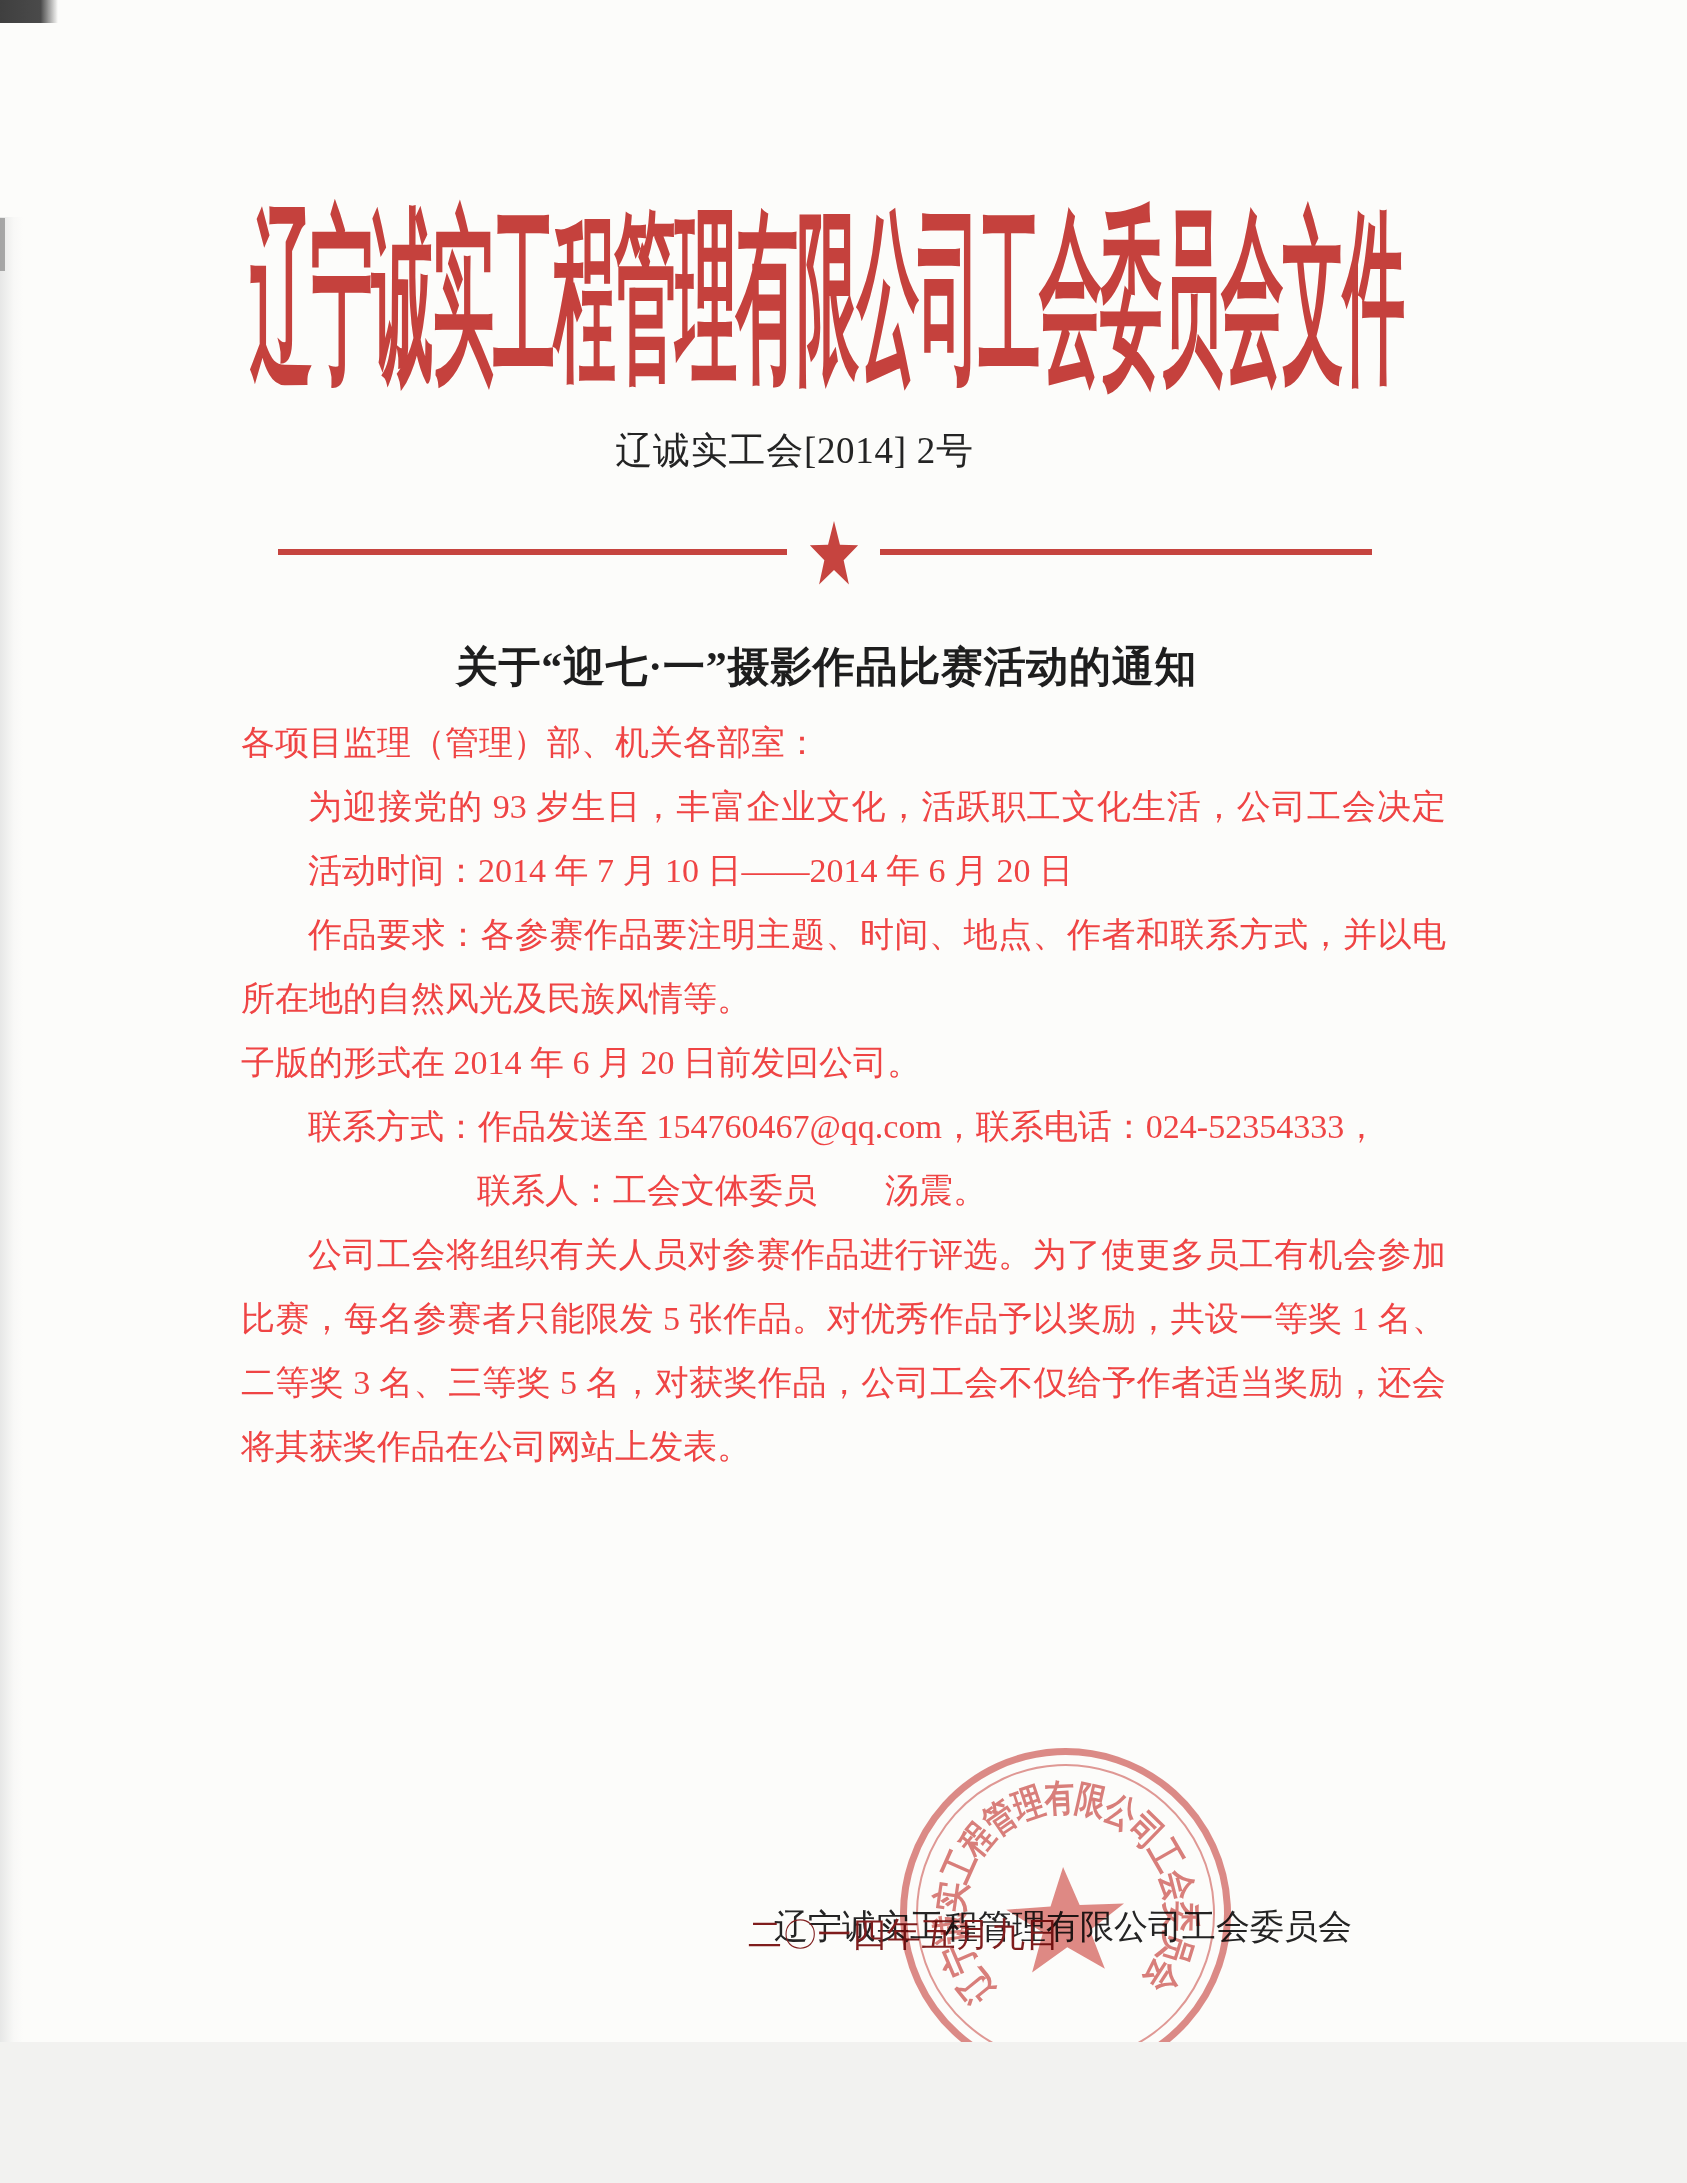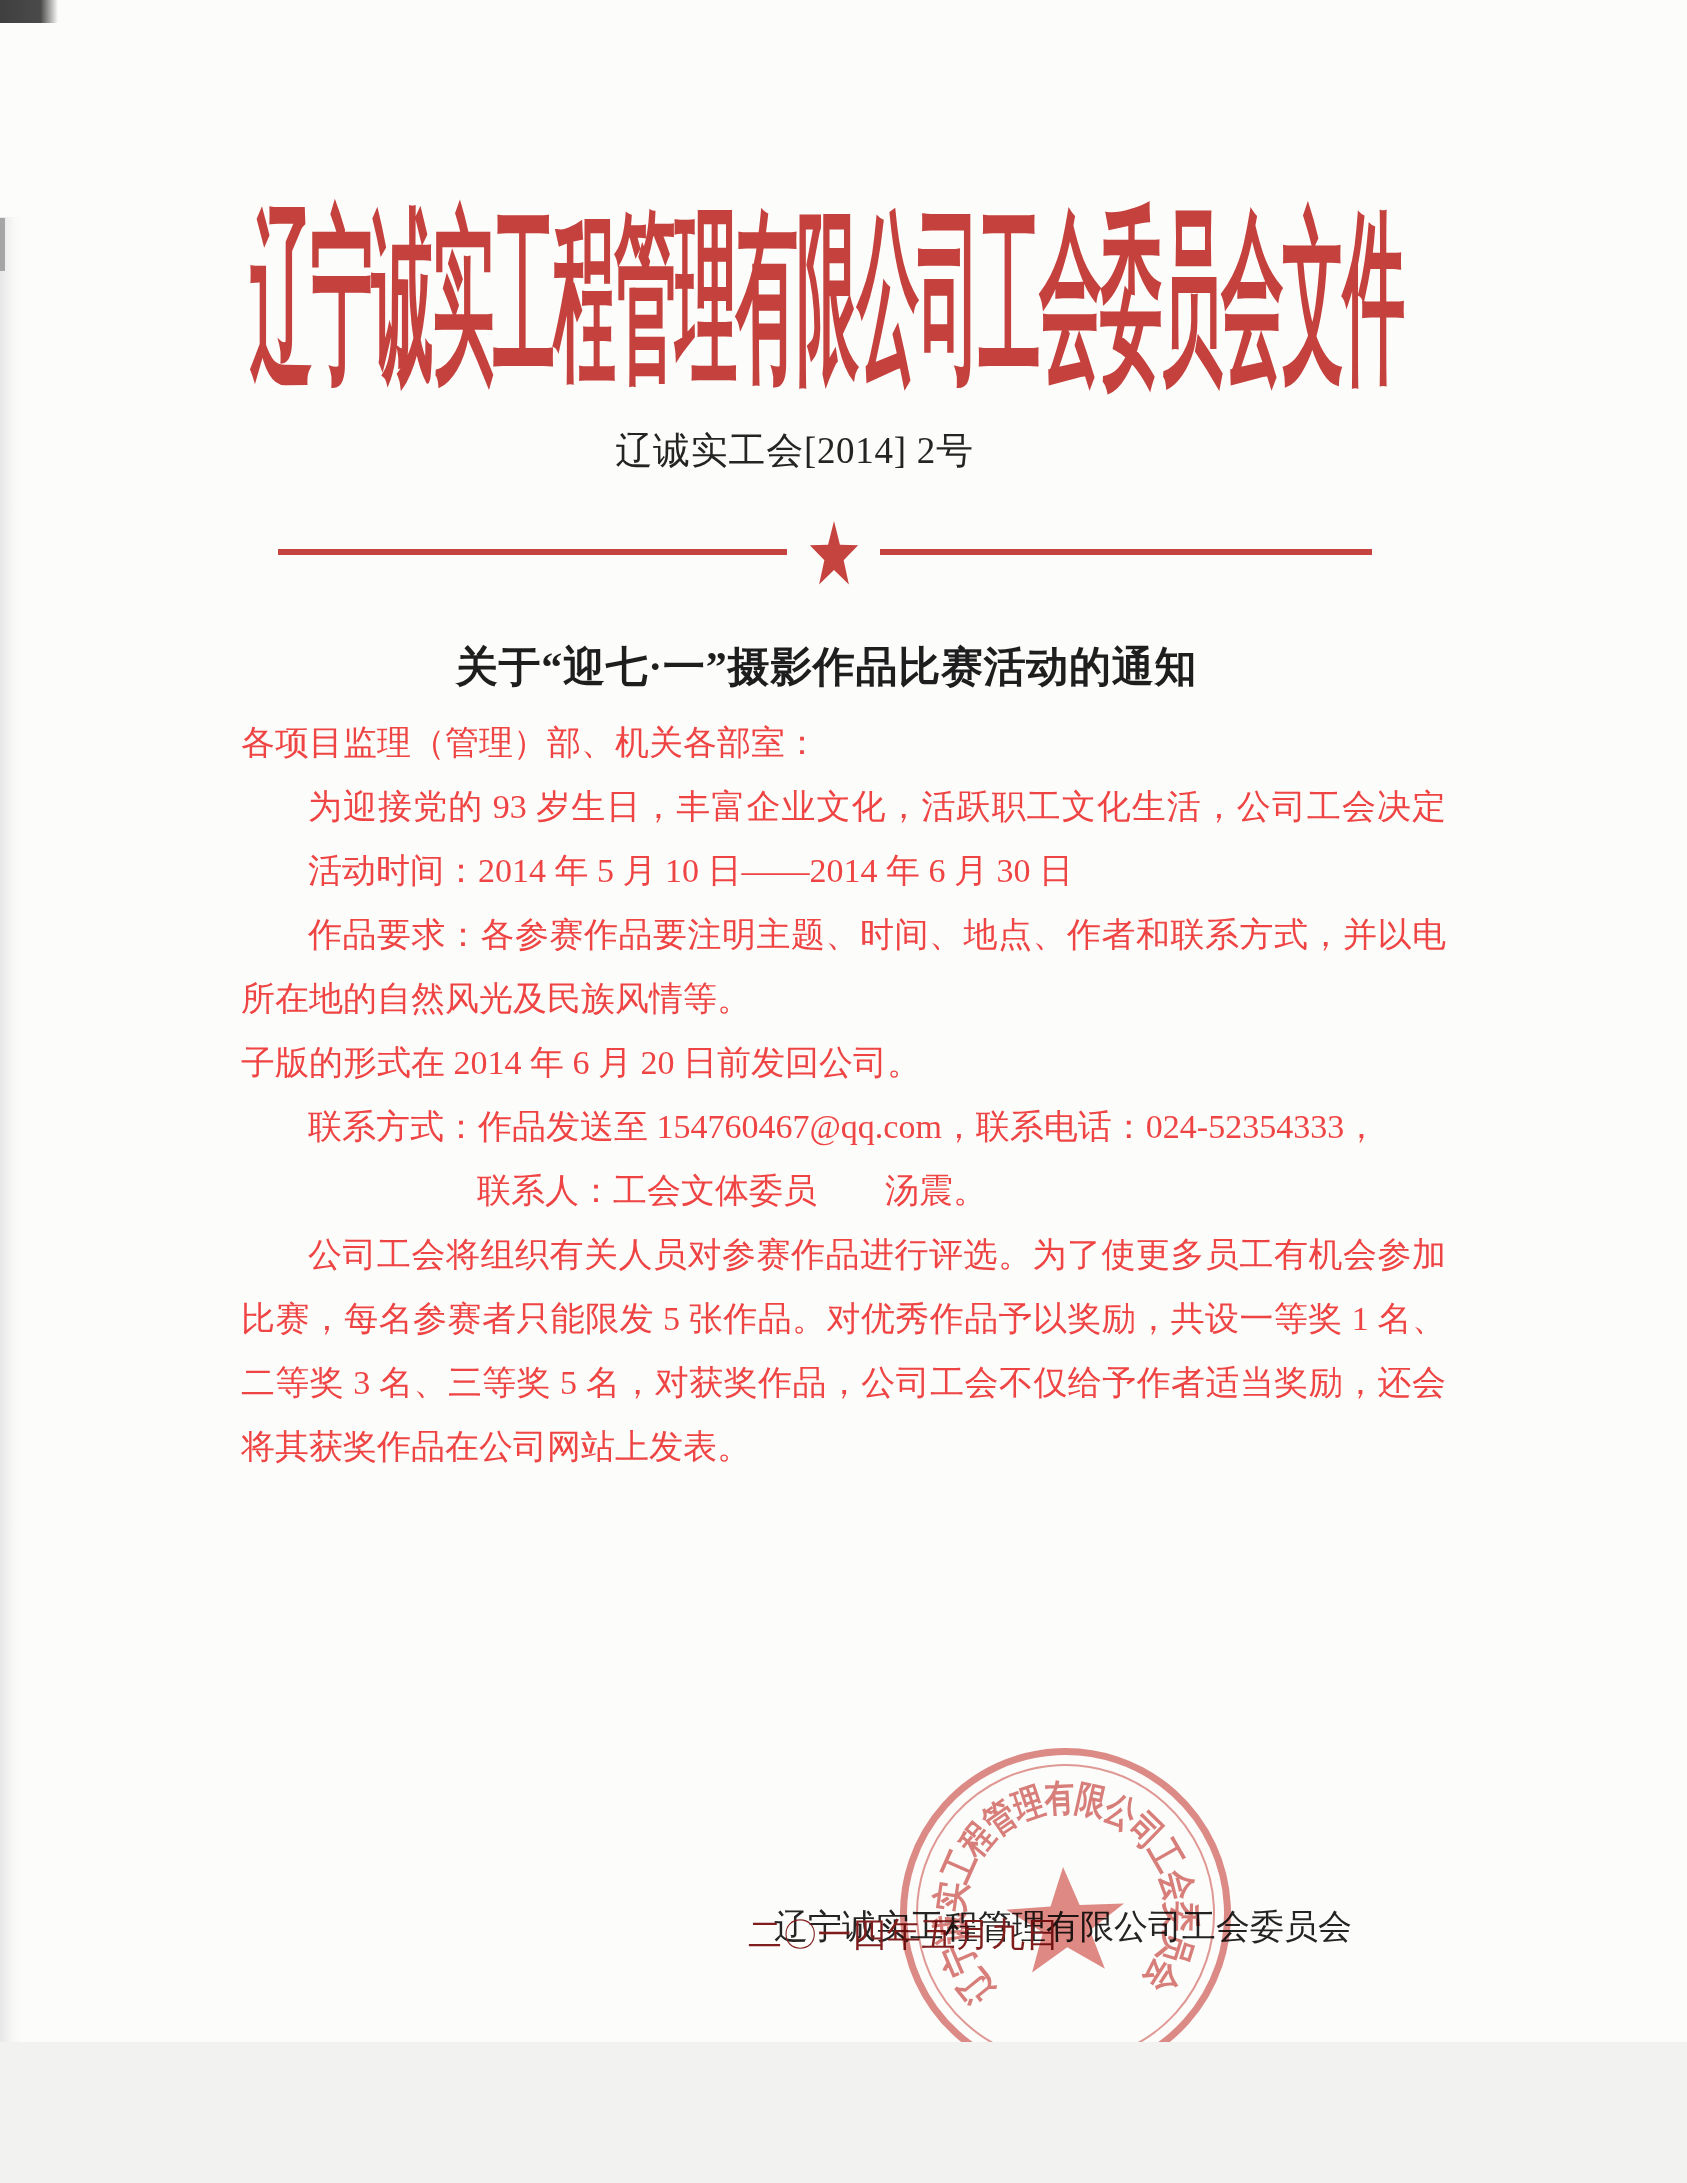--- a/index.html
+++ b/index.html
@@ -128,21 +128,21 @@
   <div class="divider-line seg-right"></div>
   <svg class="divider-star" viewBox="0 0 120 160" xmlns="http://www.w3.org/2000/svg">
     <polygon points="60,6 72.2,54.7 109.5,55.8 79.8,86.9 90.6,136.2 60,106.8 29.4,136.2 40.2,86.9 10.5,55.8 47.8,54.7" fill="#c6443f"></polygon>
   </svg>
 
   <h1 class="notice-title">关于“迎七·一”摄影作品比赛活动的通知</h1>
 
   <div class="body-text">
     <div class="line flush">各项目监理（管理）部、机关各部室：</div>
     <div class="line indent fill">为迎接党的 93 岁生日，丰富企业文化，活跃职工文化生活，公司工会决定</div>
-    <div class="line indent">活动时间：2014 年 5 月 10 日——2014 年 6 月 30 日</div>
+    <div class="line indent">活动时间：2014 年 7 月 10 日——2014 年 6 月 20 日</div>
     <div class="line indent fill">作品要求：各参赛作品要注明主题、时间、地点、作者和联系方式，并以电</div>
     <div class="line flush">所在地的自然风光及民族风情等。</div>
     <div class="line flush">子版的形式在 2014 年 6 月 20 日前发回公司。</div>
     <div class="line indent">联系方式：作品发送至 154760467@qq.com，联系电话：024-52354333，</div>
     <div class="line indent-deep">联系人：工会文体委员　　汤震。</div>
     <div class="line indent fill">公司工会将组织有关人员对参赛作品进行评选。为了使更多员工有机会参加</div>
     <div class="line flush fill">比赛，每名参赛者只能限发 5 张作品。对优秀作品予以奖励，共设一等奖 1 名、</div>
     <div class="line flush fill">二等奖 3 名、三等奖 5 名，对获奖作品，公司工会不仅给予作者适当奖励，还会</div>
     <div class="line flush">将其获奖作品在公司网站上发表。</div>
   </div>

